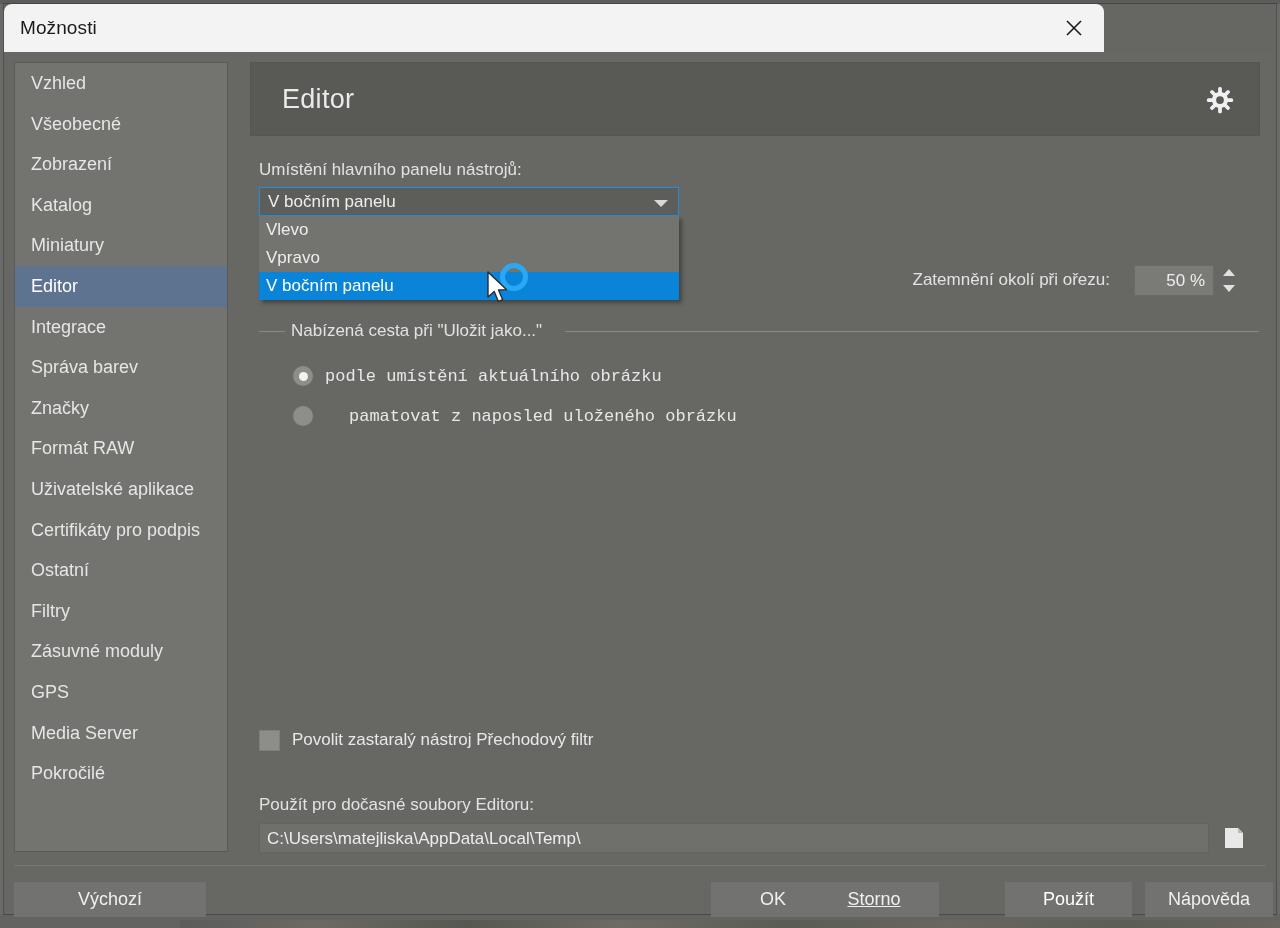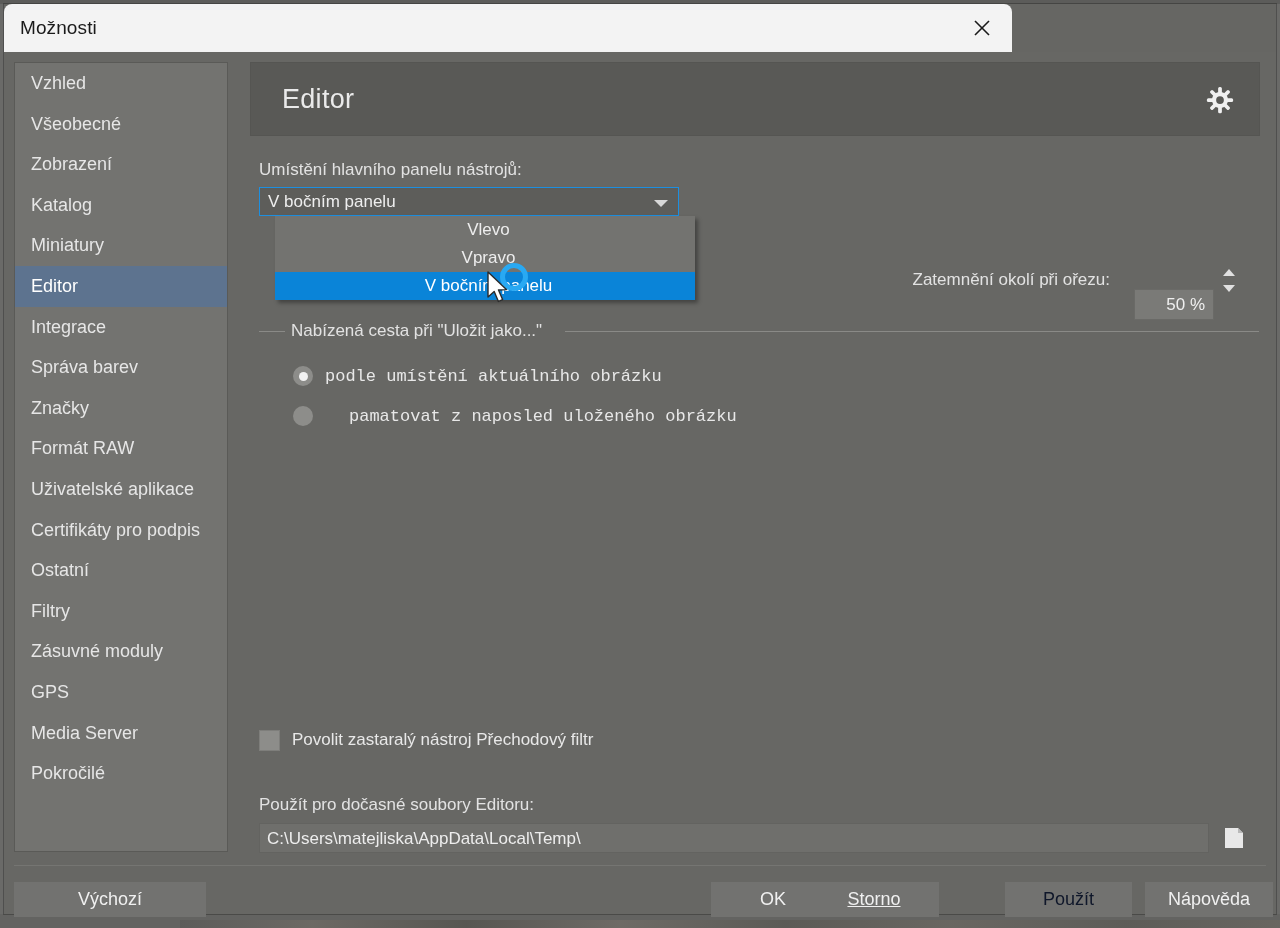--- a/index.html
+++ b/index.html
@@ -48,21 +48,21 @@
     width: 1272px;
     height: 910px;
     background: #666663;
     box-shadow: 0 0 0 1px rgba(0,0,0,.25);
   }
 
   
   .titlebar {
     position: absolute;
     left: 0; top: 0;
-    width: 1008px; height: 48px;
+    width: 1100px; height: 48px;
     background: #f3f3f3;
     border-top-left-radius: 8px;
     border-top-right-radius: 8px;
     border-bottom: 1px solid #c8c8c8;
   }
   .title-text {
     position: absolute;
     left: 16px; top: 13px;
     font-size: 19px;
     color: #1a1a1a;
@@ -173,27 +173,26 @@
     right: 10px; top: 12px;
     width: 0; height: 0;
     border-left: 7px solid transparent;
     border-right: 7px solid transparent;
     border-top: 7px solid #d8d8d8;
   }
 
   
   .dropdown {
     position: absolute;
-    left: 25px; top: 154px;
+    left: 9px; top: 154px;
     width: 420px;
     background: #737370;
     box-sizing: border-box;
     box-shadow: 3px 3px 4px rgba(0,0,0,.35);
     z-index: 40;
-    text-align: center;
   }
   .dd-item {
     height: 28px;
     line-height: 28px;
     padding-left: 7px;
     font-size: 17px;
     color: #ededed;
     white-space: nowrap;
     cursor: default;
   }
@@ -211,21 +210,20 @@
     white-space: nowrap;
   }
   .spin-box {
     position: absolute;
     right: 50px; top: 203px;
     width: 80px; height: 31px;
     background: #7a7a77;
     border: 1px solid #6a6a67;
     box-sizing: border-box;
     cursor: text;
-    margin-top: 24px;
   }
   .spin-val {
     position: absolute;
     right: 8px; top: 5px;
     font-size: 17px;
     color: #efefef;
   }
   .spin-btns {
     position: absolute;
     right: 24px; top: 203px;
@@ -366,21 +364,21 @@
     position: absolute;
     background: #727270;
     border: none;
     color: #f0f0f0;
     font-size: 18px;
     font-family: "Liberation Sans", sans-serif;
     cursor: default;
     padding: 0;
     text-align: center;
   }
-  .btn.disabled { color: #0f172a; }
+  .btn.disabled { color: #ffffff; }
 
   #btn-default { left: 10px; top: 830px; width: 192px; height: 35px; }
   #btn-ok      { left: 707px; top: 830px; width: 124px; height: 35px; }
   #btn-cancel  { left: 805px; top: 830px; width: 130px; height: 35px; text-decoration: underline; }
   #btn-apply   { left: 1001px; top: 830px; width: 127px; height: 35px; }
   #btn-help    { left: 1141px; top: 830px; width: 128px; height: 35px; }
 
   
   .ripple {
     position: absolute;

